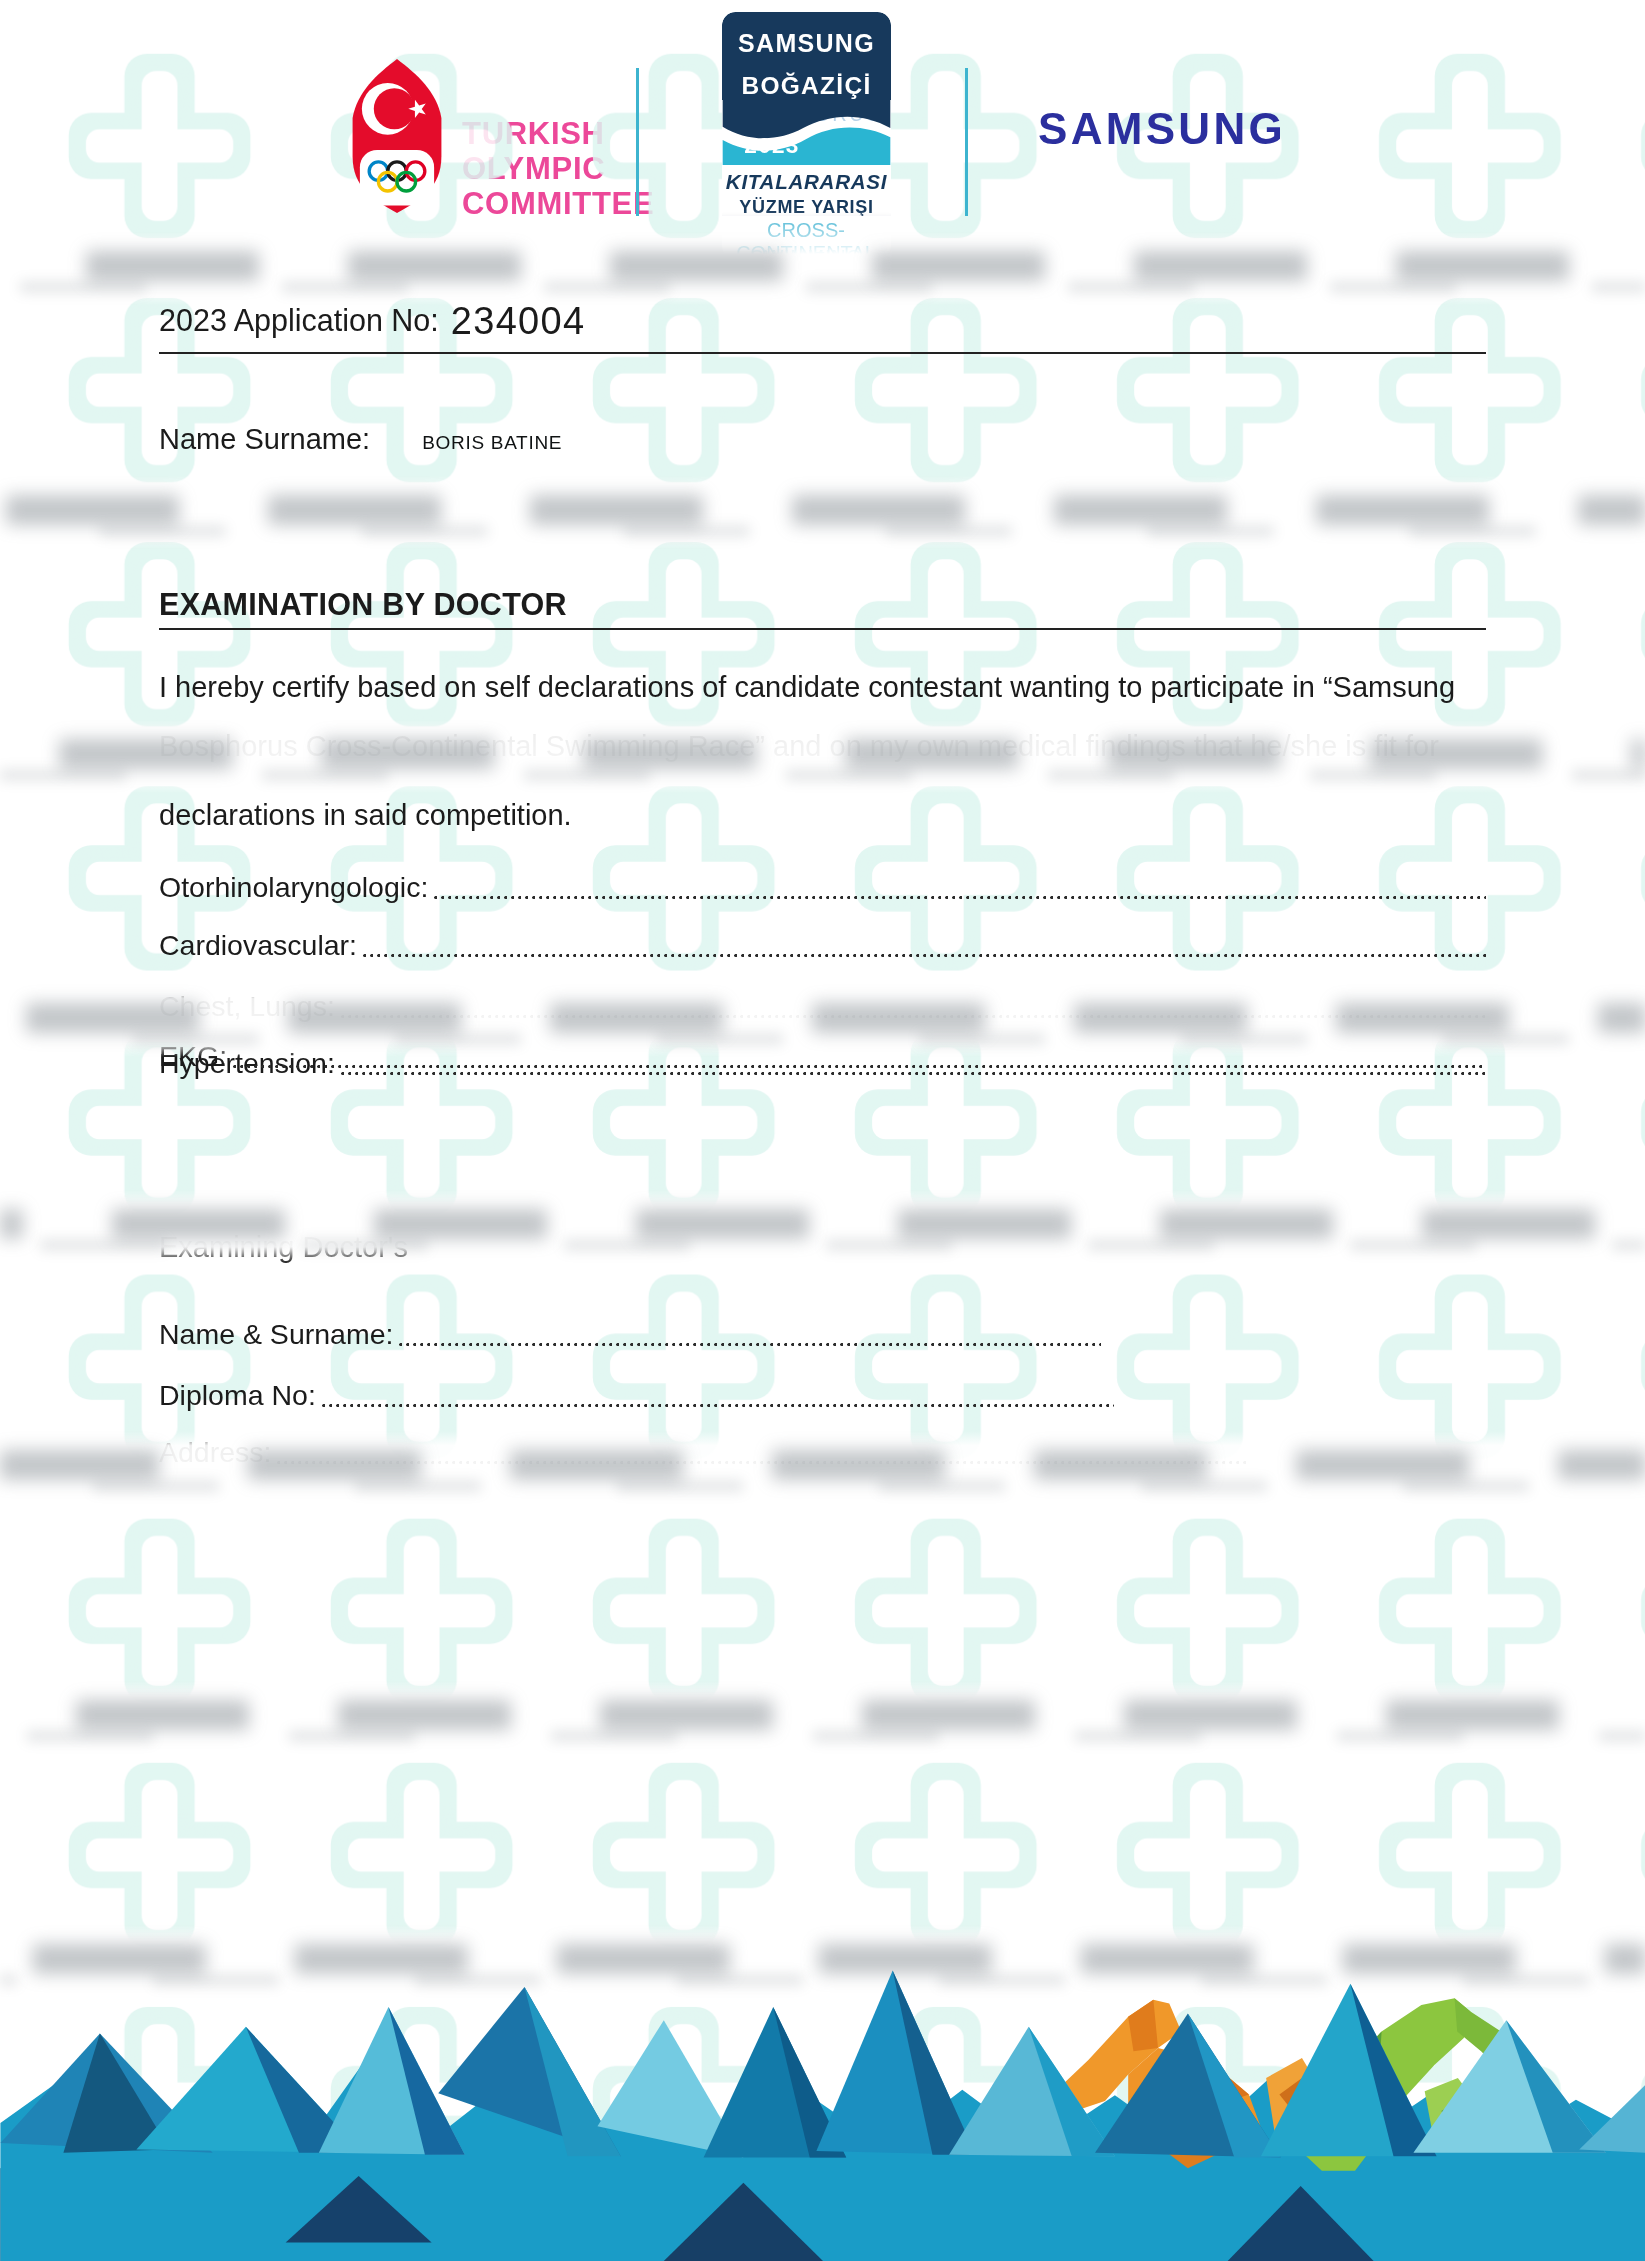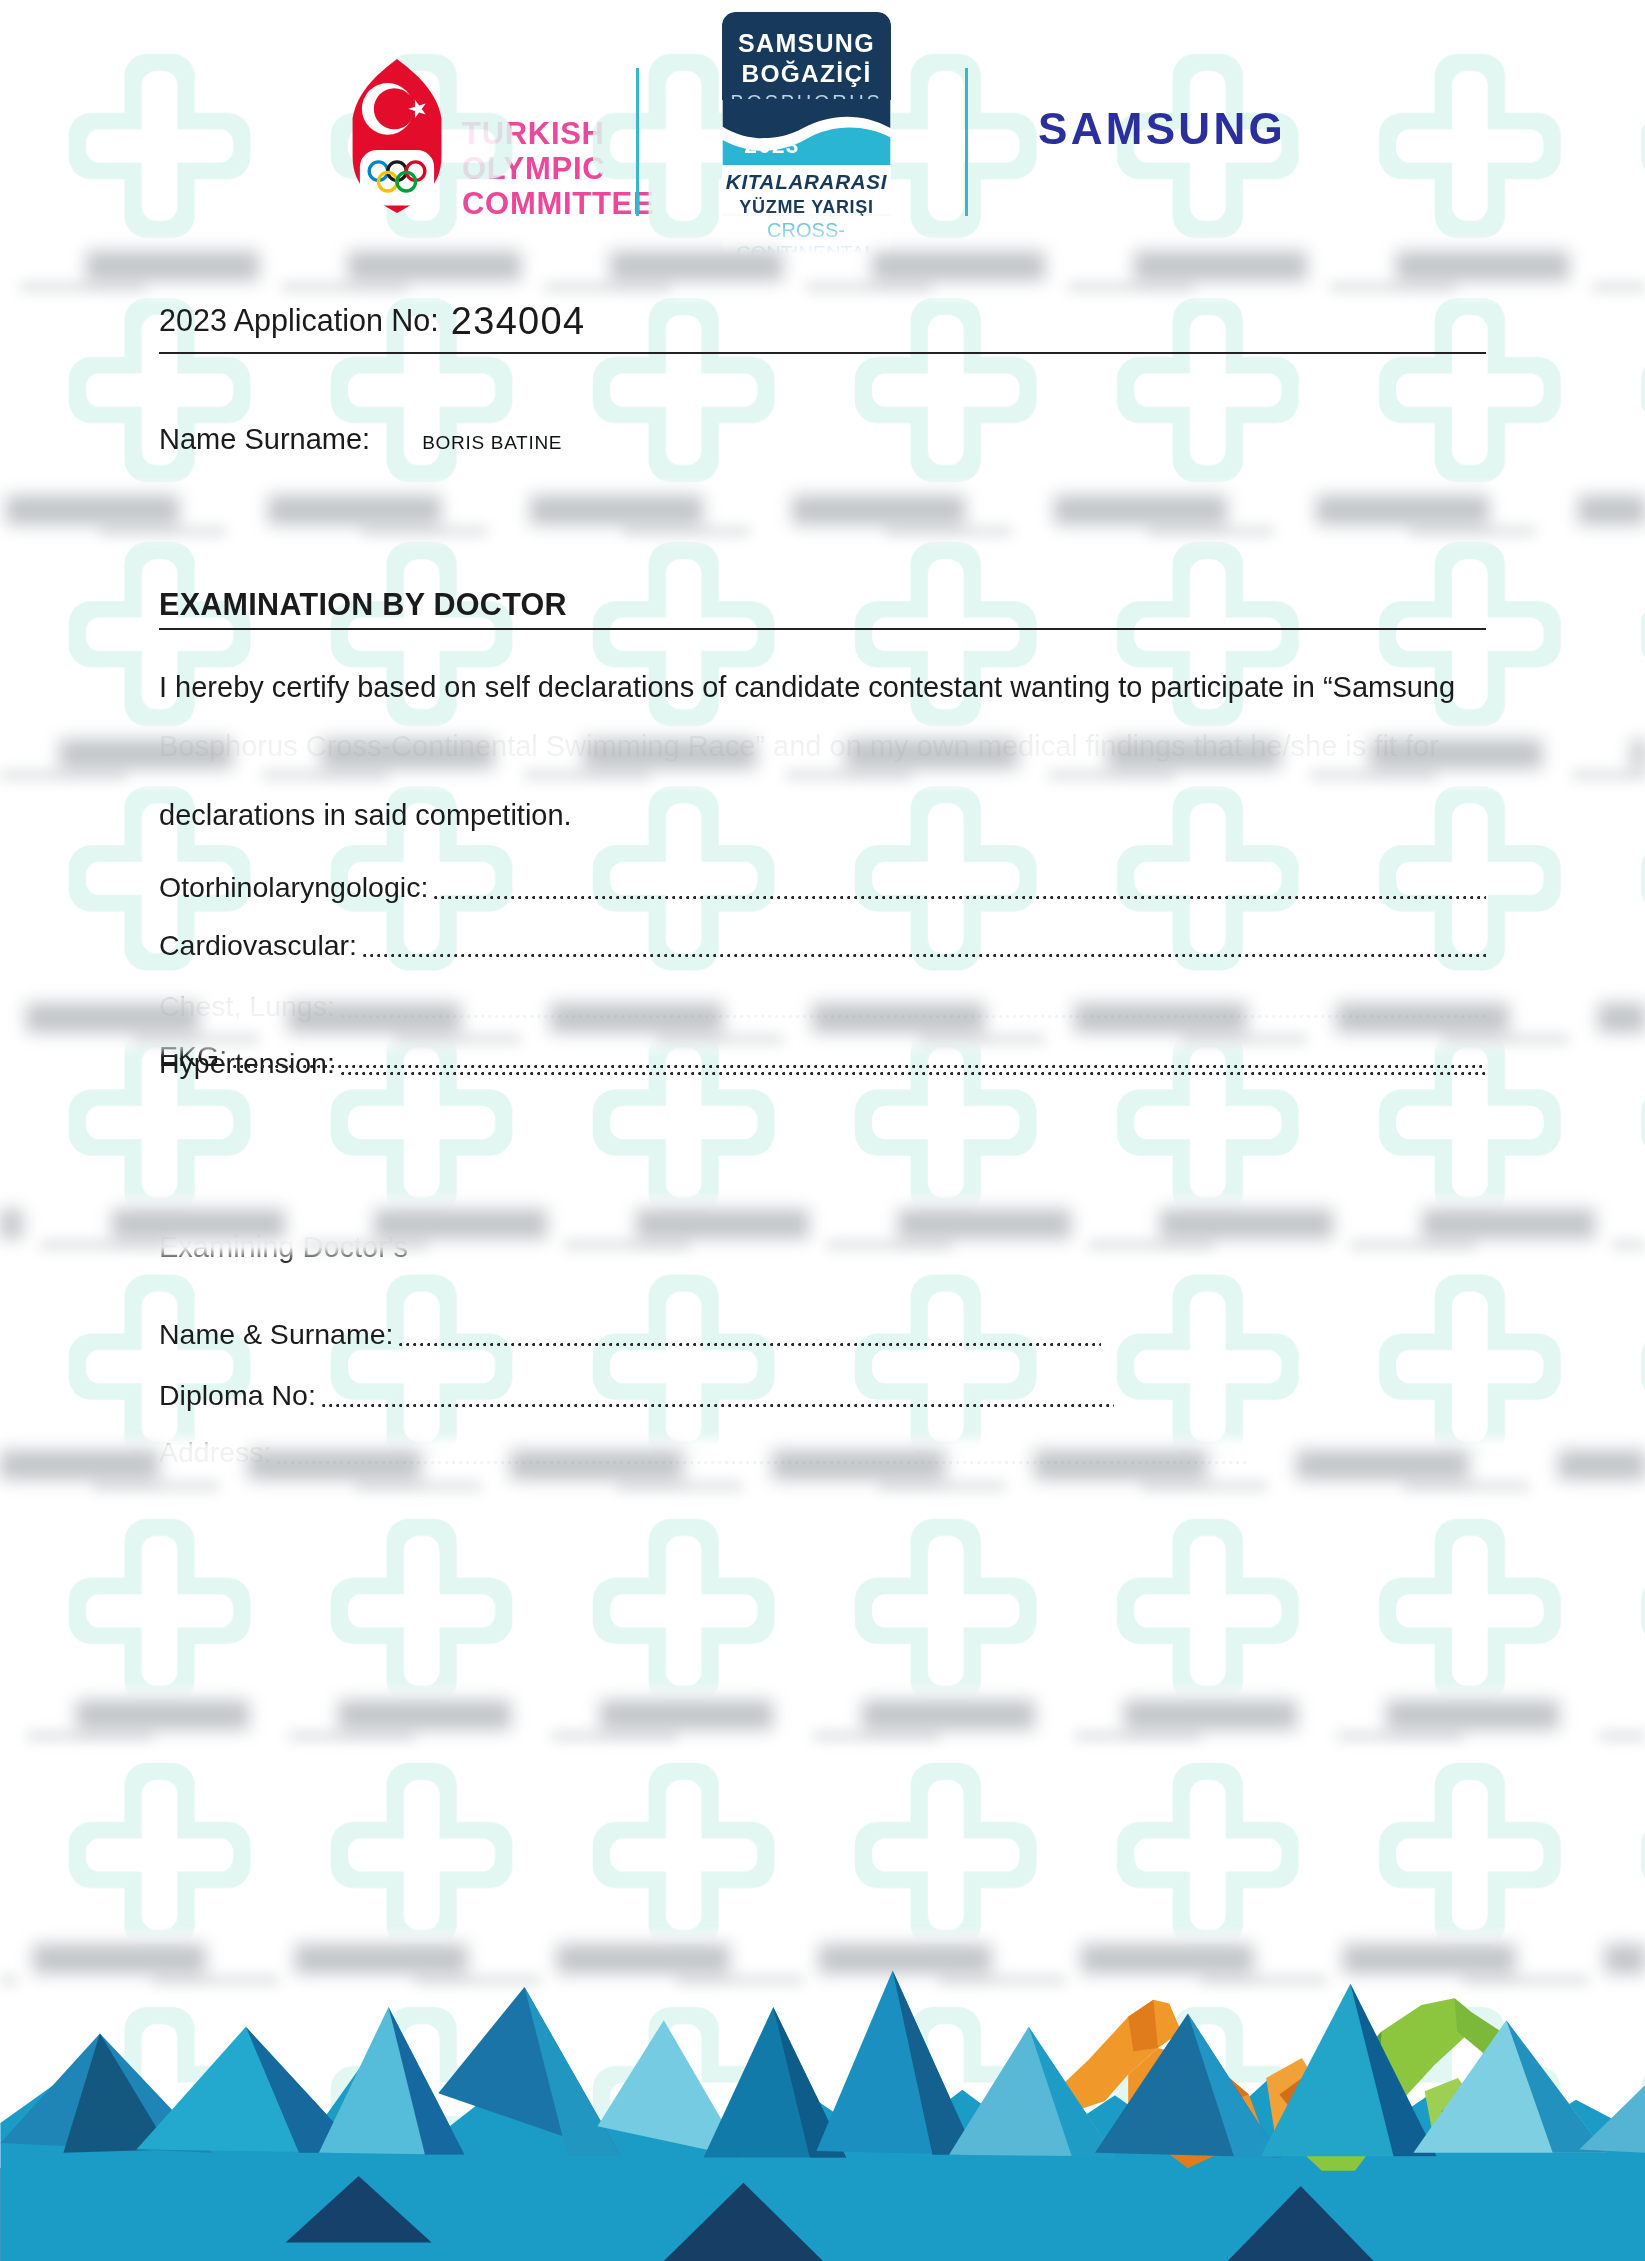--- a/index.html
+++ b/index.html
@@ -21,21 +21,21 @@
             font-stretch:condensed;font-size:31px;line-height:35px;letter-spacing:0.7px;margin-top:31px;}
   .vdiv{position:absolute;top:68px;width:2.7px;height:148px;background:#3db4cf;z-index:5;}
   
   .badge{position:absolute;left:722px;top:12px;width:169px;height:247px;z-index:5;background:#fff;
          border-radius:13.3px;box-shadow:0 0 0 4.6px rgba(255,255,255,.95), 0 4px 9.3px rgba(40,70,100,.18);
          -webkit-mask-image:linear-gradient(to bottom,#000 0 80%,transparent 98%);
          mask-image:linear-gradient(to bottom,#000 0 80%,transparent 98%);}
   .badge .navy{position:absolute;top:0;left:0;right:0;height:88px;background:#17395c;border-radius:13.3px 13.3px 0 0;
                text-align:center;color:#fff;}
   .badge .navy .l1{font-size:25px;font-weight:bold;letter-spacing:1.3px;margin-top:17px;}
-  .badge .navy .l2{font-size:24.5px;font-weight:bold;letter-spacing:1.3px;margin-top:2px;}
+  .badge .navy .l2{font-size:24.5px;font-weight:bold;letter-spacing:1.3px;margin-top:14px;}
   .badge .navy .l3{font-size:20px;font-weight:normal;letter-spacing:2.7px;color:#b9d2e8;margin-top:2.7px;}
   .badge .wavebox{position:absolute;top:87px;left:0;width:169px;height:66px;}
   .badge .year{position:absolute;top:121px;left:0;width:100px;text-align:center;color:#fff;
                font-size:22.6px;font-weight:bold;letter-spacing:1.3px;}
   .badge .white{position:absolute;top:153px;left:0;right:0;text-align:center;color:#17395c;}
   .badge .tr1{font-size:20.6px;font-weight:bold;letter-spacing:0.7px;margin-top:5.3px;font-style:italic;}
   .badge .tr2{font-size:18px;font-weight:bold;letter-spacing:0.7px;margin-top:2.7px;}
   .pill{position:absolute;left:-10px;top:204px;width:188px;background:#fff;border-radius:10.6px;
         box-shadow:0 1.3px 5.3px rgba(30,60,90,.12);padding:3.3px 0 2.7px;text-align:center;
         color:#2aa9cc;font-size:20px;letter-spacing:0px;}

